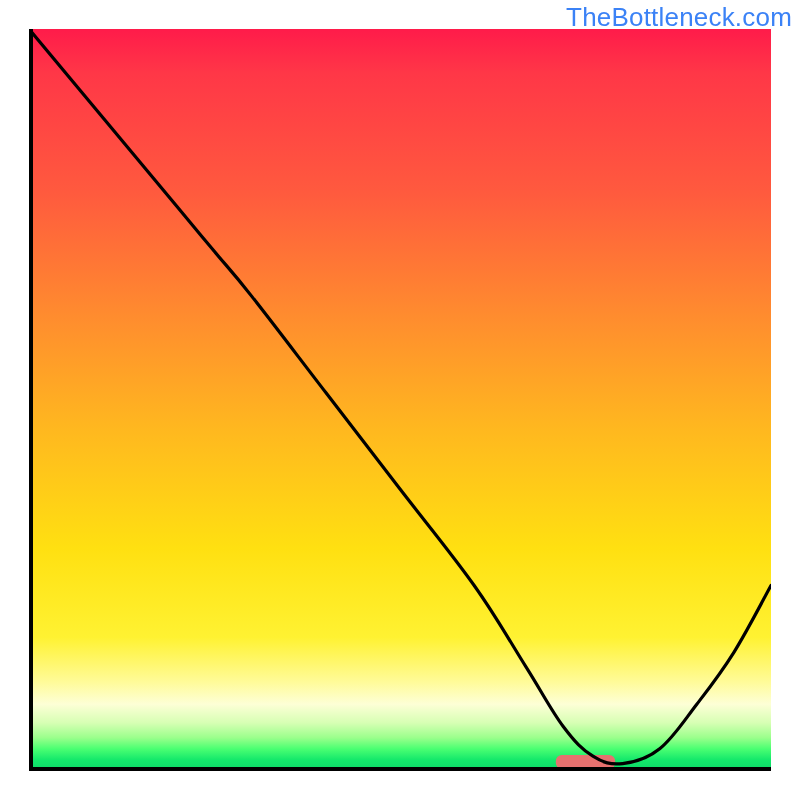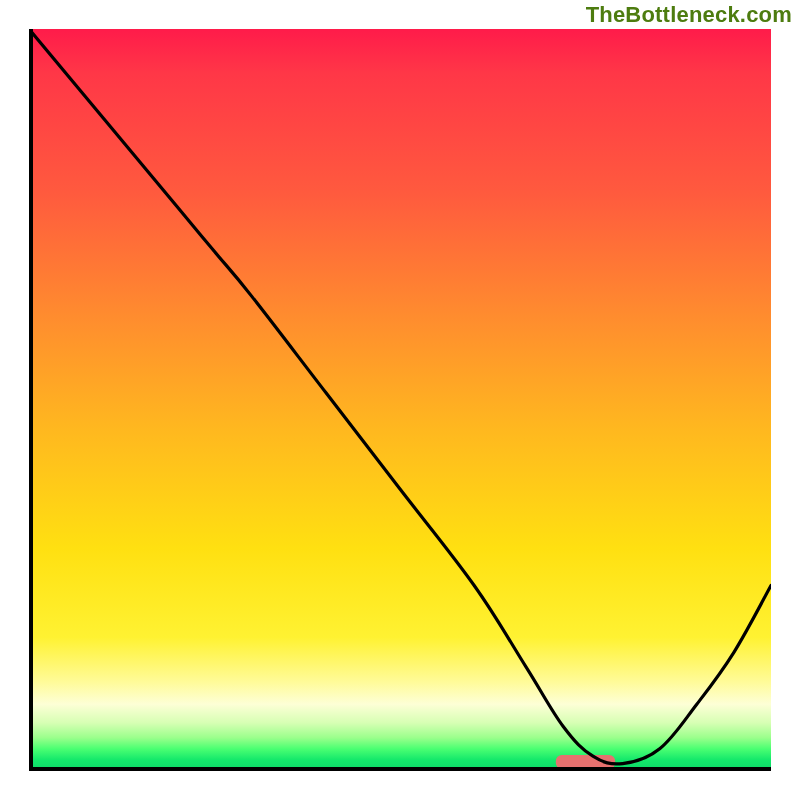--- a/index.html
+++ b/index.html
@@ -13,23 +13,23 @@
   }
   .chart-wrap {
     position: relative;
     width: 800px;
     height: 800px;
   }
   .watermark {
     position: absolute;
     top: 2px;
     right: 8px;
-    font-size: 22px;
-    font-weight: 700;
-    color: #4d7c0f;
+    font-size: 26px;
+    font-weight: 400;
+    color: #3b82f6;
     letter-spacing: 0.2px;
     user-select: none;
   }
   .plot-area {
     position: absolute;
     left: 29px;
     top: 29px;
     width: 742px;
     height: 742px;
     overflow: hidden;

